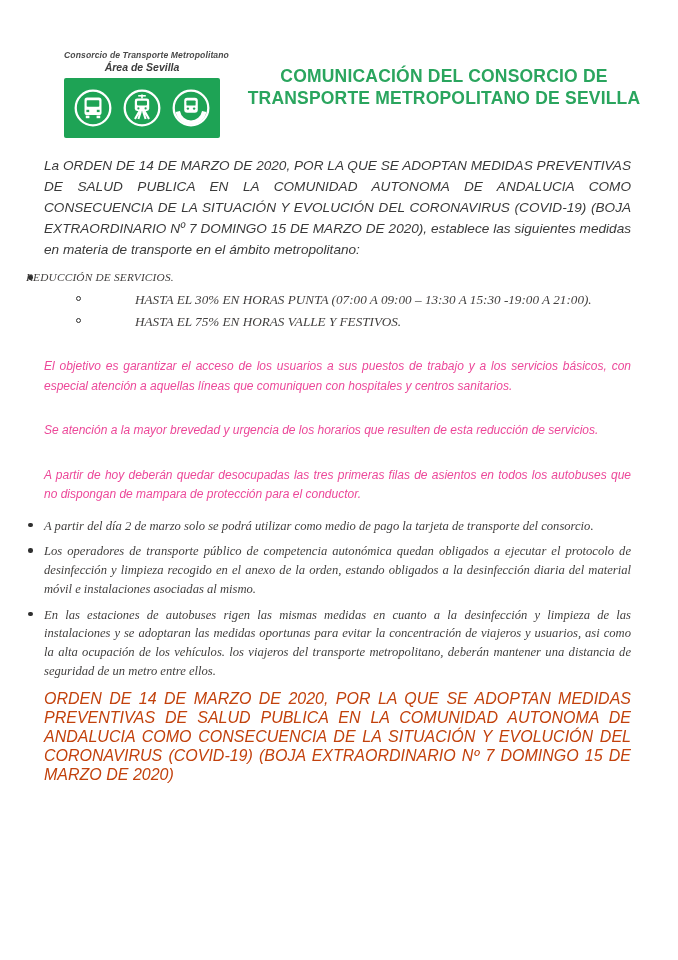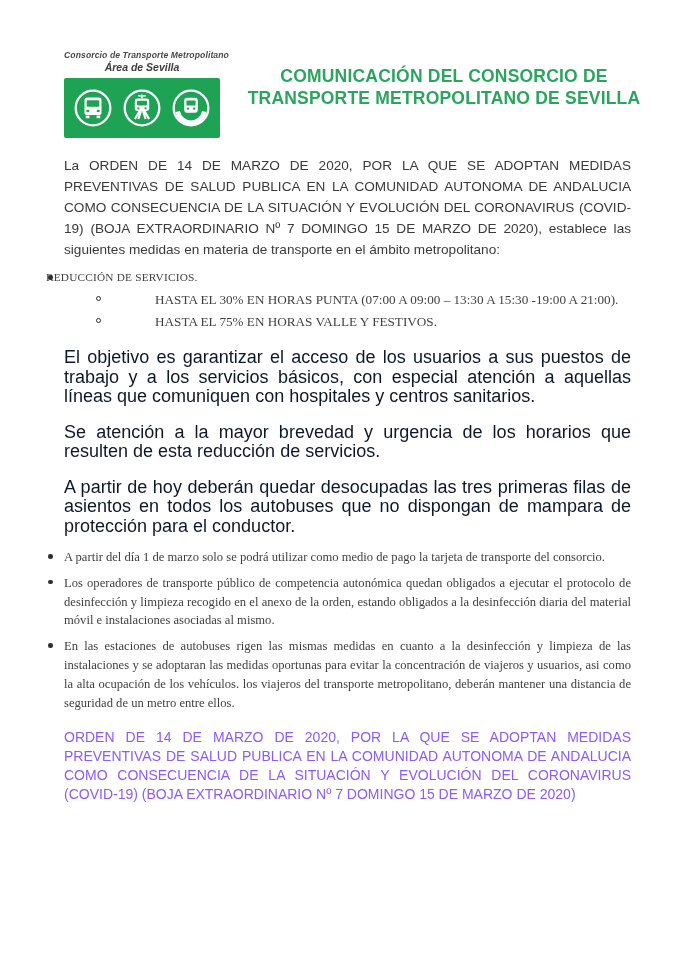--- a/index.html
+++ b/index.html
@@ -52,44 +52,45 @@
     margin: 15px 0 12px 20px;
     text-align: center;
     color: var(--heading-green);
     font-size: 17.5px;
     font-weight: bold;
     line-height: 22px;
     letter-spacing: 0.2px;
   }
   
   .content {
-    padding: 0 47px 0 64px;
+    padding: 0 47px 0 44px;
     margin-top: 17px;
     color: var(--body-text);
+    font-style: italic;
   }
   p { margin: 0; }
   .p-sans {
     font-size: 13.6px;
     line-height: 21px;
     text-align: justify;
     color: var(--body-text);
   }
   .p-sans2 {
-    font-size: 18px;
+    font-size: 12px;
     line-height: 19.5px;
     text-align: justify;
-    margin-top: 16px;
-    color: #0f172a;
+    margin-top: 25px;
+    color: #ec4899;
   }
   .p-order {
-    font-size: 14px;
+    font-size: 16px;
     line-height: 19px;
     text-align: justify;
-    margin-top: 16px;
-    color: #8b5cf6;
+    margin-top: 8px;
+    color: #c2410c;
   }
   .p-important {
     font-size: 14px;
     font-weight: bold;
     line-height: 21px;
     text-align: justify;
     margin-top: 15px;
     color: var(--heading-green);
   }
   ul { list-style: none; margin: 0; padding: 0; }
@@ -211,21 +212,21 @@
 
     <p class="p-sans2">El objetivo es garantizar el acceso de los usuarios a sus puestos de trabajo y a los servicios básicos, con especial atención a aquellas líneas que comuniquen con hospitales y centros sanitarios.</p>
     <p class="p-sans2">Se atención a la mayor brevedad y urgencia de los horarios que resulten de esta reducción de servicios.</p>
     <p class="p-sans2">A partir de hoy deberán quedar desocupadas las tres primeras filas de asientos en todos los autobuses que no dispongan de mampara de protección para el conductor.</p>
 
     <ul class="bullet-list">
       <li>
         <span class="li-marker">
             <span class="marker-disc"></span>
           </span>
-        <span class="serif-body">A partir del día 1 de marzo solo se podrá utilizar como medio de pago la tarjeta de transporte del consorcio.</span>
+        <span class="serif-body">A partir del día 2 de marzo solo se podrá utilizar como medio de pago la tarjeta de transporte del consorcio.</span>
       </li>
       <li>
         <span class="li-marker">
             <span class="marker-disc"></span>
           </span>
         <span class="serif-body">Los operadores de transporte público de competencia autonómica quedan obligados a ejecutar el protocolo de desinfección y limpieza recogido en el anexo de la orden, estando obligados a la desinfección diaria del material móvil e instalaciones asociadas al mismo.</span>
       </li>
       <li>
         <span class="li-marker">
             <span class="marker-disc"></span>

